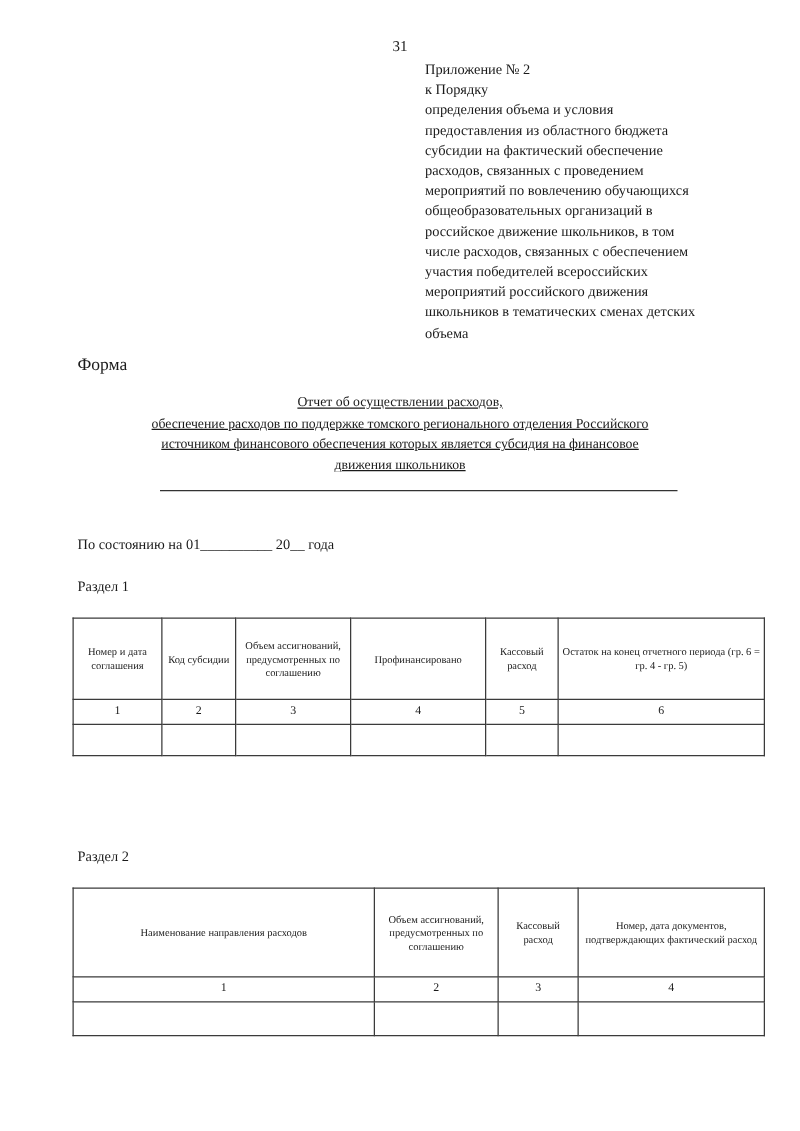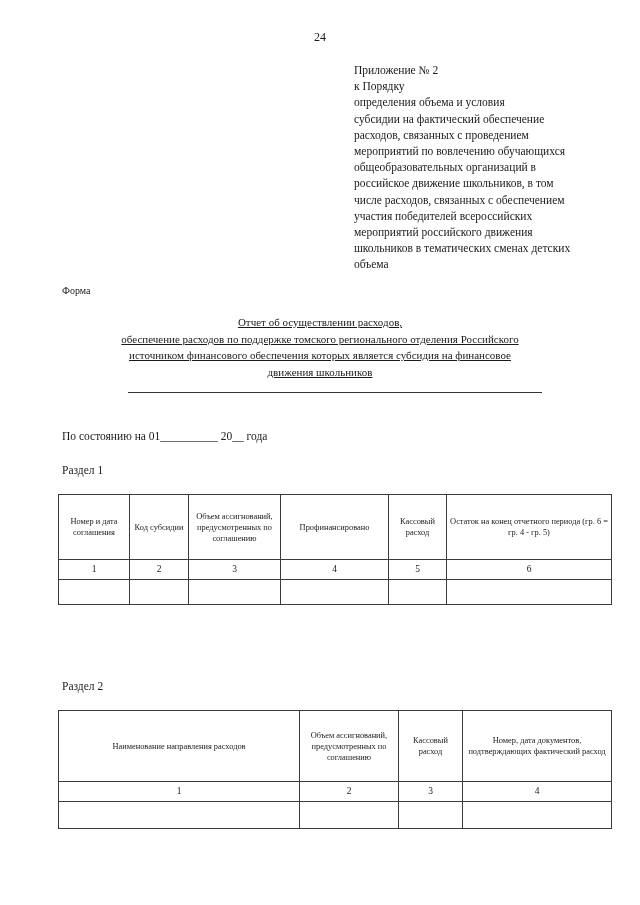--- a/index.html
+++ b/index.html
@@ -28,38 +28,37 @@
     top: 30px;
     left: 0;
     width: 640px;
     text-align: center;
     font-size: 12px;
   }
 
   
   .appendix-block {
     position: absolute;
-    top: 62px;
+    top: 48px;
     left: 340px;
     width: 250px;
     font-size: 11.5px;
     line-height: 16.2px;
-    margin-left: 14px;
   }
   .appendix-block .ln {
     display: block;
     white-space: nowrap;
   }
 
   
   .form-label {
     position: absolute;
     top: 285px;
     left: 62px;
-    font-size: 10px;
+    font-size: 14px;
   }
 
   
   .report-title {
     position: absolute;
     top: 314px;
     left: 60px;
     width: 520px;
     text-align: center;
     font-size: 11px;
@@ -159,26 +158,27 @@
     font-size: 11.5px;
     line-height: 16.5px;
     text-indent: 18px;
   }
 </style>
 </head>
 <body>
 
 <div class="page">
 
-  <div class="page-number">24</div>
+  <div class="page-number">31</div>
 
   <div class="appendix-block">
     <span class="ln">Приложение № 2</span>
     <span class="ln">к Порядку</span>
     <span class="ln">определения объема и условия</span>
+    <span class="ln">предоставления из областного бюджета</span>
     <span class="ln">субсидии на фактический обеспечение</span>
     <span class="ln">расходов, связанных с проведением</span>
     <span class="ln">мероприятий по вовлечению обучающихся</span>
     <span class="ln">общеобразовательных организаций в</span>
     <span class="ln">российское движение школьников, в том</span>
     <span class="ln">числе расходов, связанных с обеспечением</span>
     <span class="ln">участия победителей всероссийских</span>
     <span class="ln">мероприятий российского движения</span>
     <span class="ln">школьников в тематических сменах детских</span>
     <span class="ln">объема</span>

